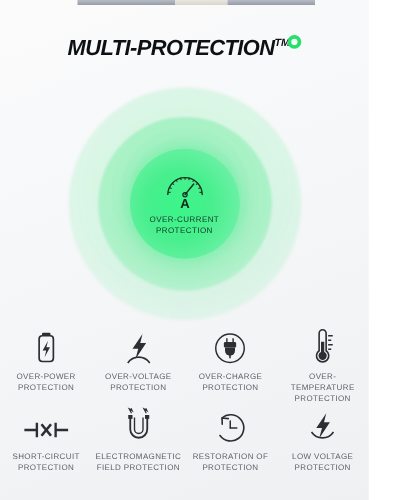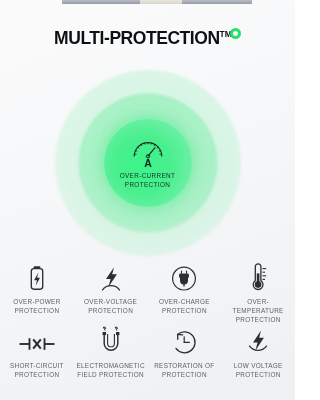--- a/index.html
+++ b/index.html
@@ -59,20 +59,21 @@
     text-align: center;
   }
   .headline {
     display: inline-block;
     position: relative;
     font-size: 17.5px;
     font-weight: bold;
     letter-spacing: -0.45px;
     color: #0e1114;
     white-space: nowrap;
+    font-style: italic;
   }
   .headline .tm {
     font-size: 8.5px;
     vertical-align: 7px;
     font-weight: bold;
     letter-spacing: 0;
   }
   .brand-dot {
     display: inline-block;
     width: 11px;

